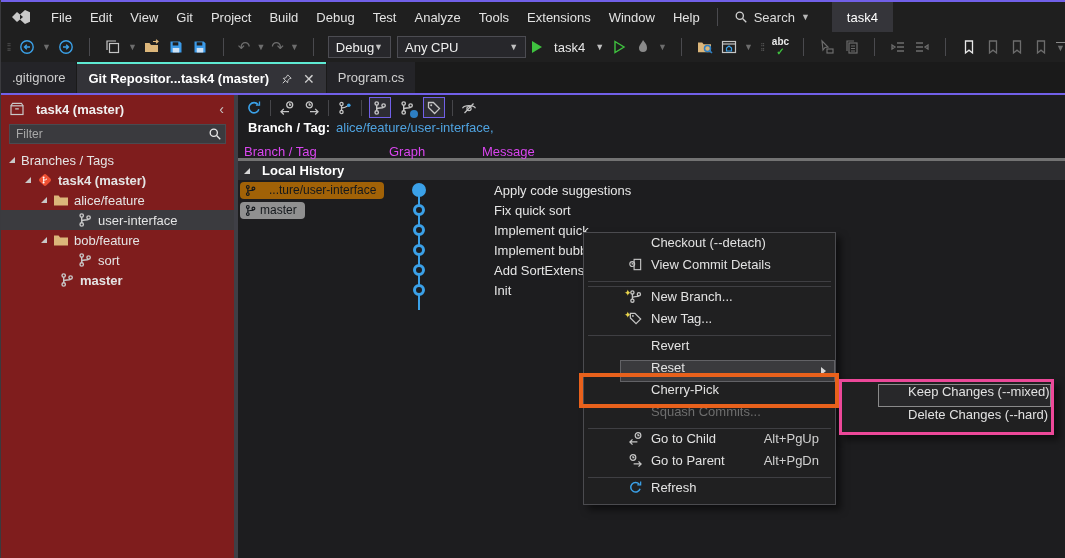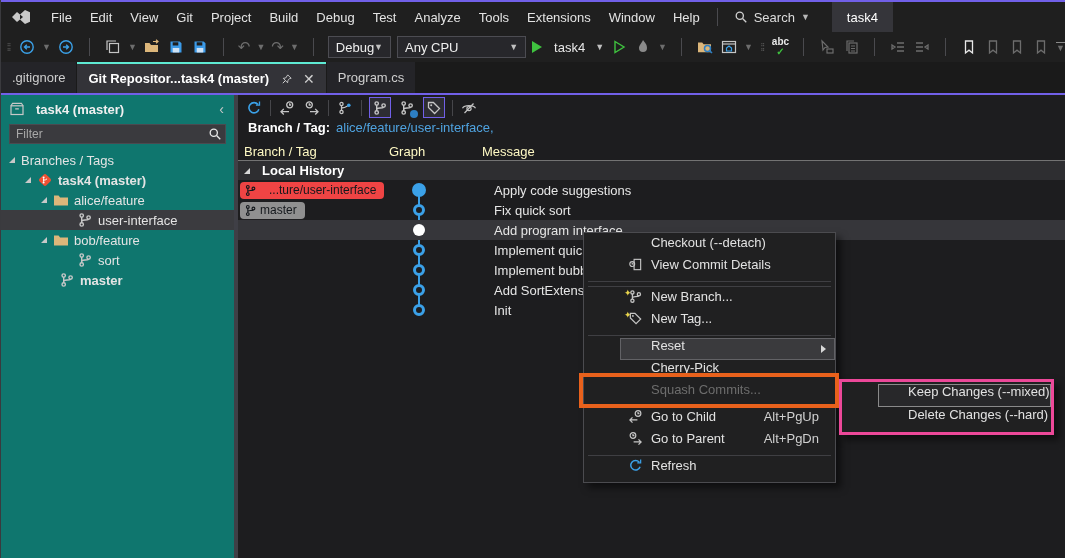--- a/index.html
+++ b/index.html
@@ -37,21 +37,21 @@
   
   .tabstrip { position:absolute; top:62px; left:0; right:0; height:31px; background:#1a1a1a; display:flex; align-items:stretch; }
   .tab { display:flex; align-items:center; padding:0 11px; background:#242428; color:#cfcfcf; margin-right:1px; position:relative; }
   .tab.active { background:#333338; color:#fff; font-weight:bold; border-top:2px solid #5eead4; }
   .tab .tclose { margin-left:10px; font-weight:normal; color:#d0d0d0; font-size:14px; line-height:1; }
   .tab .tpin { margin-left:12px; width:12px; height:12px; }
   .strip-underline { position:absolute; left:0; right:0; bottom:-2px; height:2px; background:#7160e8; }
 
   
   .content { position:absolute; top:95px; left:0; right:0; bottom:0; display:flex; }
-  .left-pane { width:233px; flex:none; background:#0f766e; position:relative; }
+  .left-pane { width:233px; flex:none; background:#7f1d1d; position:relative; }
   .splitter { width:4px; flex:none; background:#3f3f46; }
   .main-pane { flex:1; background:#1d1d1f; position:relative; overflow:hidden; }
 
   
   .lp-header { height:24px; display:flex; align-items:center; padding:0 8px; gap:6px; margin-top:2px; }
   .lp-title { font-weight:bold; color:#f0f0f0; flex:1; }
   .lp-collapse { color:#c8c8c8; font-size:14px; padding-right:2px; }
   .filter-wrap { margin:3px 8px 6px 8px; position:relative; }
   .filter-input { width:100%; height:20px; background:#3a3a3e; border:1px solid #4a4a50; color:#ddd; padding:0 22px 0 6px; font-family:inherit; font-size:12px; }
   .filter-input::placeholder { color:#a8a8a8; }
@@ -68,34 +68,34 @@
   .gtoolbar { height:25px; display:flex; align-items:center; gap:7px; padding-left:7px; }
   .gsep { width:1px; height:16px; background:#46464a; }
   .gico { width:18px; height:18px; display:inline-flex; align-items:center; justify-content:center; color:#c5c5c5; }
   .gico svg { width:16px; height:16px; }
   .gico.blue { color:#3ba1e8; }
   .toggled { border:1px solid #7160e8; background:#2d2d33; width:22px; height:21px; }
 
   .brow { height:22px; display:flex; align-items:flex-start; padding-left:10px; gap:6px; }
   .brow-label { font-weight:bold; color:#fff; }
   .brow-value { color:#4fa3e0; }
-  .chead { height:19px; position:relative; color:#fef9c3; border-bottom:1px solid #737373; }
+  .chead { height:19px; position:relative; color:#d946ef; border-bottom:3px solid #737373; }
   .chead span { position:absolute; top:2px; }
   .ch1{left:6px;} .ch2{left:151px;} .ch3{left:244px;}
   .lh-row { height:19px; background:#2e2e31; display:flex; align-items:center; padding-left:6px; color:#fff; font-weight:bold; gap:6px; }
   .lh-row .exp { border-bottom-color:#d8d8d8; }
 
   .commits { position:relative; }
   .graph-line { position:absolute; left:180px; top:10px; width:2px; height:120px; background:#3ba1e8; z-index:0; }
   .crow { height:20px; position:relative; display:flex; align-items:center; padding-left:2px; }
   .crow.sel { background:#36363a; }
   .msg { position:absolute; left:256px; color:#e6e6e6; white-space:nowrap; }
   .pill { display:inline-flex; align-items:center; height:17px; border-radius:4px; padding:0 8px 0 4px; font-size:12px; gap:3px; color:#14181c; white-space:nowrap; }
   .pill svg { width:13px; height:13px; color:#14181c; }
-  .pill-blue { background:#ef4444;gap:12px; }
+  .pill-blue { background:#a16207;gap:12px; }
   .pill-gray { background:#909090; }
   .dot { position:absolute; border-radius:50%; z-index:1; }
   .dot.big { width:14px; height:14px; left:174px; top:3px; background:#3ba1e8; }
   .dot.hollow { width:12px; height:12px; left:175px; top:4px; background:#1d1d1f; border:3px solid #3ba1e8; }
   .dot.white { width:12px; height:12px; left:175px; top:4px; background:#ffffff; }
 
   
   .context-menu { position:absolute; left:582px; top:232px; width:253px; background:#202021; border:1px solid #4b4b4f;
     box-shadow:5px 5px 7px rgba(0,0,0,.5); z-index:40; padding:2px 0; }
   .menu-item-row { height:22px; display:flex; align-items:flex-start; color:#e2e2e2; position:relative;margin-left:36px; }
@@ -564,24 +564,20 @@
         <div class="crow">
           <span class="pill pill-gray">
             <svg>
                 <use href="#i-branch"></use>
               </svg>
             <span>master</span>
           </span>
           <span class="dot hollow"></span>
           <span class="msg">Fix quick sort</span>
         </div>
-        <div class="crow sel">
-          <span class="dot white"></span>
-          <span class="msg">Add program interface</span>
-        </div>
         <div class="crow">
           <span class="dot hollow"></span>
           <span class="msg">Implement quick</span>
         </div>
         <div class="crow">
           <span class="dot hollow"></span>
           <span class="msg">Implement bubb</span>
         </div>
         <div class="crow">
           <span class="dot hollow"></span>
@@ -622,20 +618,24 @@
     <div class="menu-item-row">
       <span class="mi-icon" style="position:relative">
         <svg>
             <use href="#i-tag"></use>
           </svg>
           <span class="spark">✦</span>
         </span>
       <span class="mi-label">New Tag...</span>
     </div>
     <div class="menu-sep"></div>
+    <div class="menu-item-row">
+      <span class="mi-icon"></span>
+        <span class="mi-label">Revert</span>
+    </div>
     <div class="menu-item-row hot">
       <span class="mi-icon"></span>
         <span class="mi-label">Reset</span>
       <span class="sub-arrow"></span>
     </div>
     <div class="menu-item-row">
       <span class="mi-icon"></span>
         <span class="mi-label">Cherry-Pick</span>
     </div>
     <div class="menu-item-row disabled">

